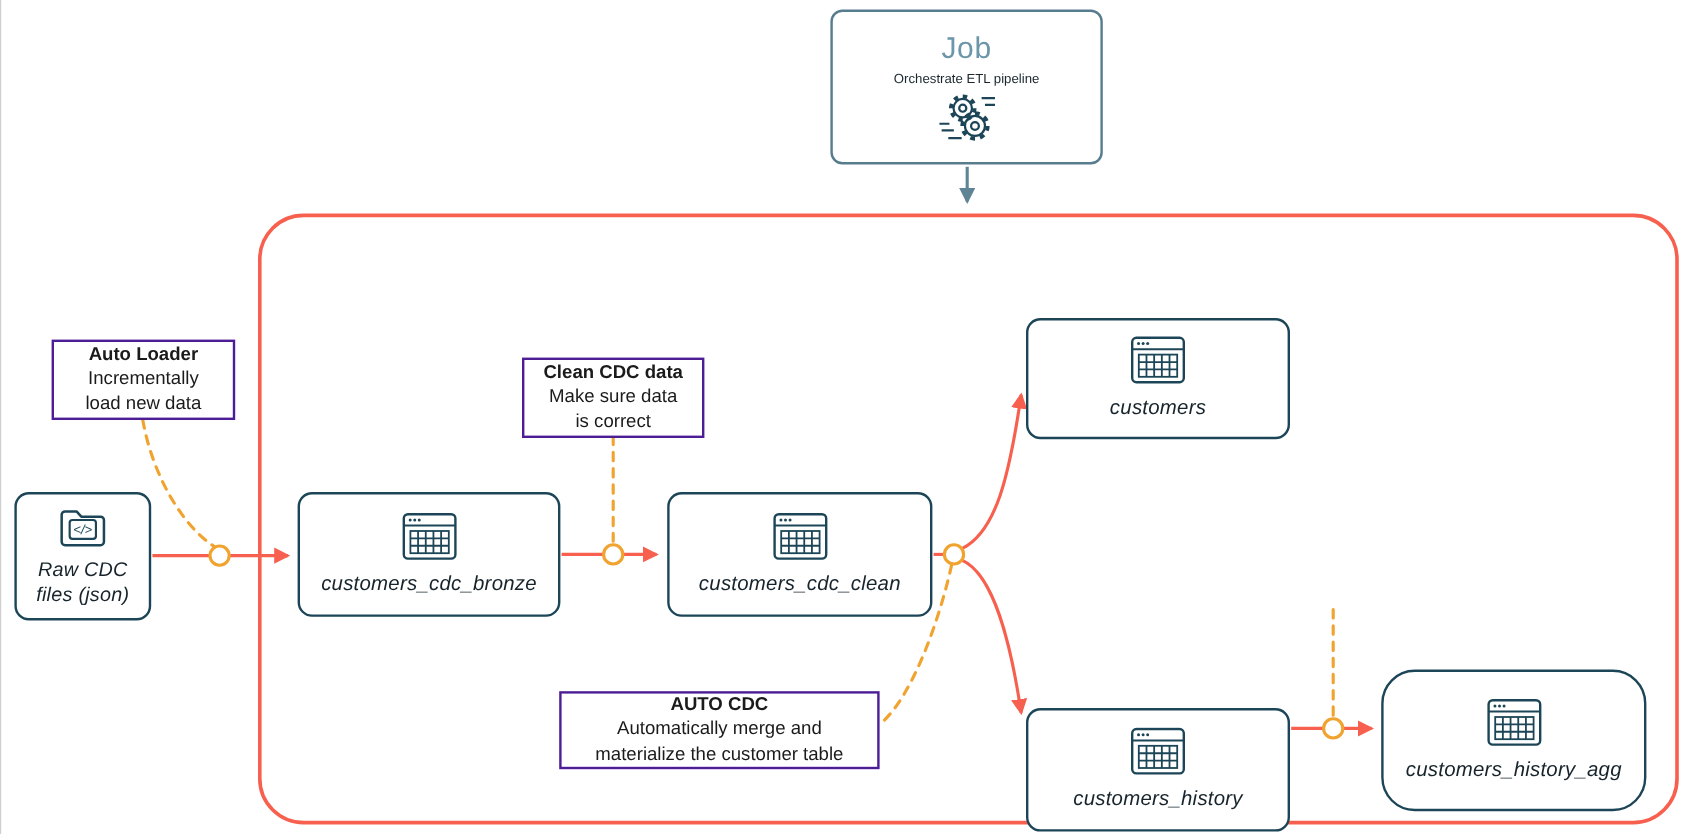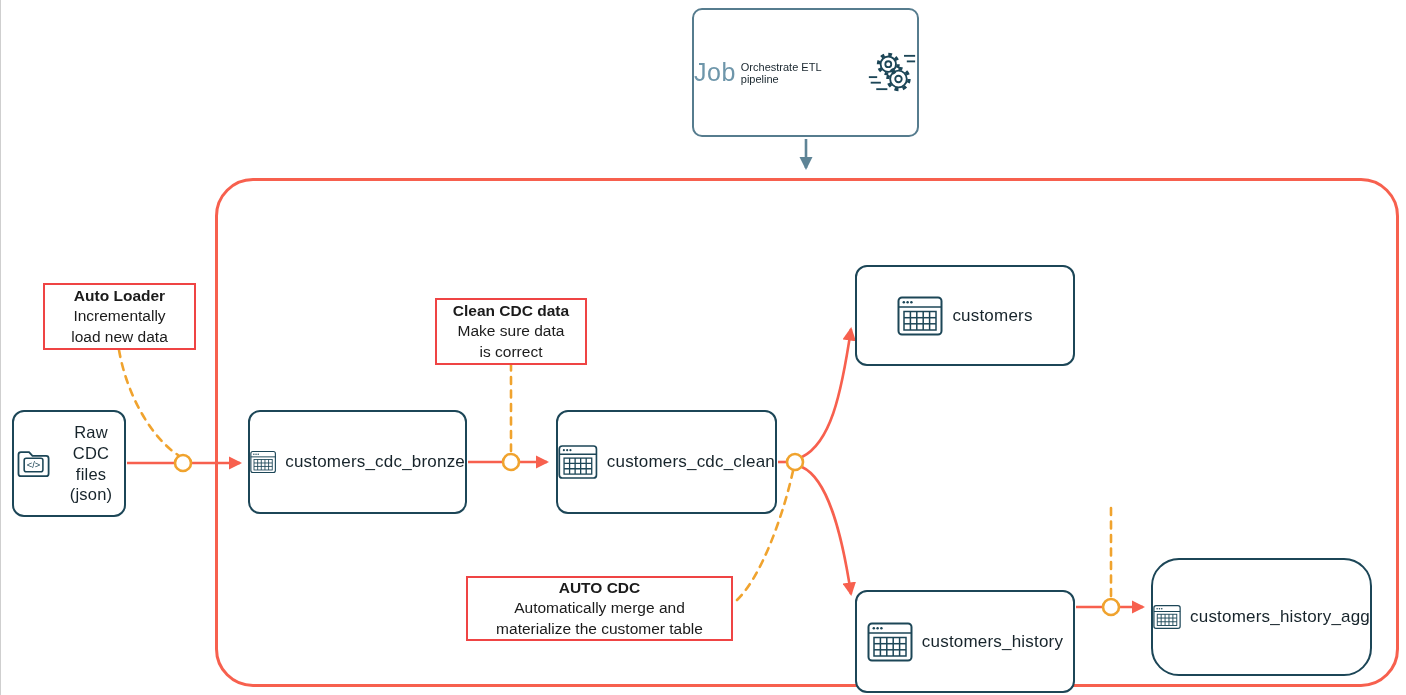--- a/index.html
+++ b/index.html
@@ -18,44 +18,44 @@
   .red-line{stroke:#F7604E;stroke-width:2.6;fill:none;}
   .dash-line{stroke:#F0A32E;stroke-width:2.6;fill:none;stroke-dasharray:7 6.5;stroke-linecap:round;}
   .slate-line{stroke:#5E8496;stroke-width:2.6;fill:none;}
   .joint{fill:#ffffff;stroke:#F0A32E;stroke-width:2.6;}
   
   .node{
     position:absolute;z-index:2;
     background:#ffffff;
     border:2.5px solid #1C4657;
     border-radius:12px;
-    display:flex;flex-direction:row;align-items:center;justify-content:center;
-    gap:9px;box-sizing:border-box;
+    display:flex;flex-direction:column;align-items:center;justify-content:center;
+    gap:9px;box-sizing:border-box;font-style:italic;
   }
   .node-label{
     color:#17242B;font-size:17px;letter-spacing:.2px;line-height:1.25;
     text-align:center;white-space:pre-line;
   }
   .note{
     position:absolute;z-index:2;
     background:#ffffff;
-    border:2px solid #ef4444;
+    border:2px solid #4c1d95;
     box-sizing:border-box;
     display:flex;flex-direction:column;align-items:center;justify-content:center;
     text-align:center;color:#1B1B1B;
     font-size:15.5px;line-height:1.3;padding:4px 6px;
   }
   .note-title{font-weight:bold;}
   .note-body{white-space:pre-line;}
   
   #job-box{
     position:absolute;z-index:2;left:692px;top:8px;width:227px;height:129px;
     background:#ffffff;border:2.5px solid #567C8E;border-radius:10px;
     box-sizing:border-box;
-    display:flex;flex-direction:row;align-items:center;justify-content:center;gap:5px;
+    display:flex;flex-direction:column;align-items:center;justify-content:center;gap:5px;
   }
   #job-title{color:#6E96AA;font-size:25px;font-weight:500;letter-spacing:.5px;}
   #job-subtitle{color:#19262E;font-size:11px;}
   
   #pipeline-box{
     position:absolute;z-index:0;left:215px;top:178px;width:1184px;height:509px;
     border:3px solid #F7604E;border-radius:38px;box-sizing:border-box;
   }
   #pipeline-title{
     position:absolute;z-index:2;left:215px;top:200px;width:1184px;

